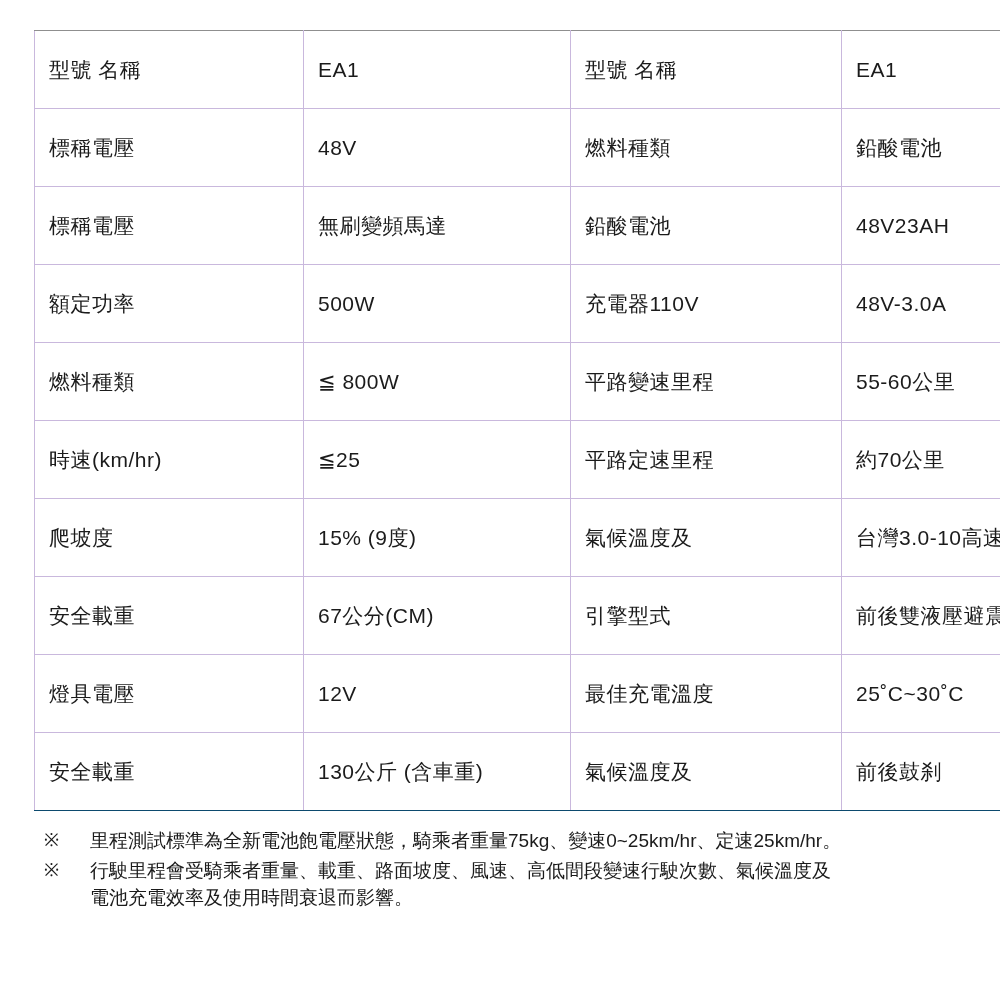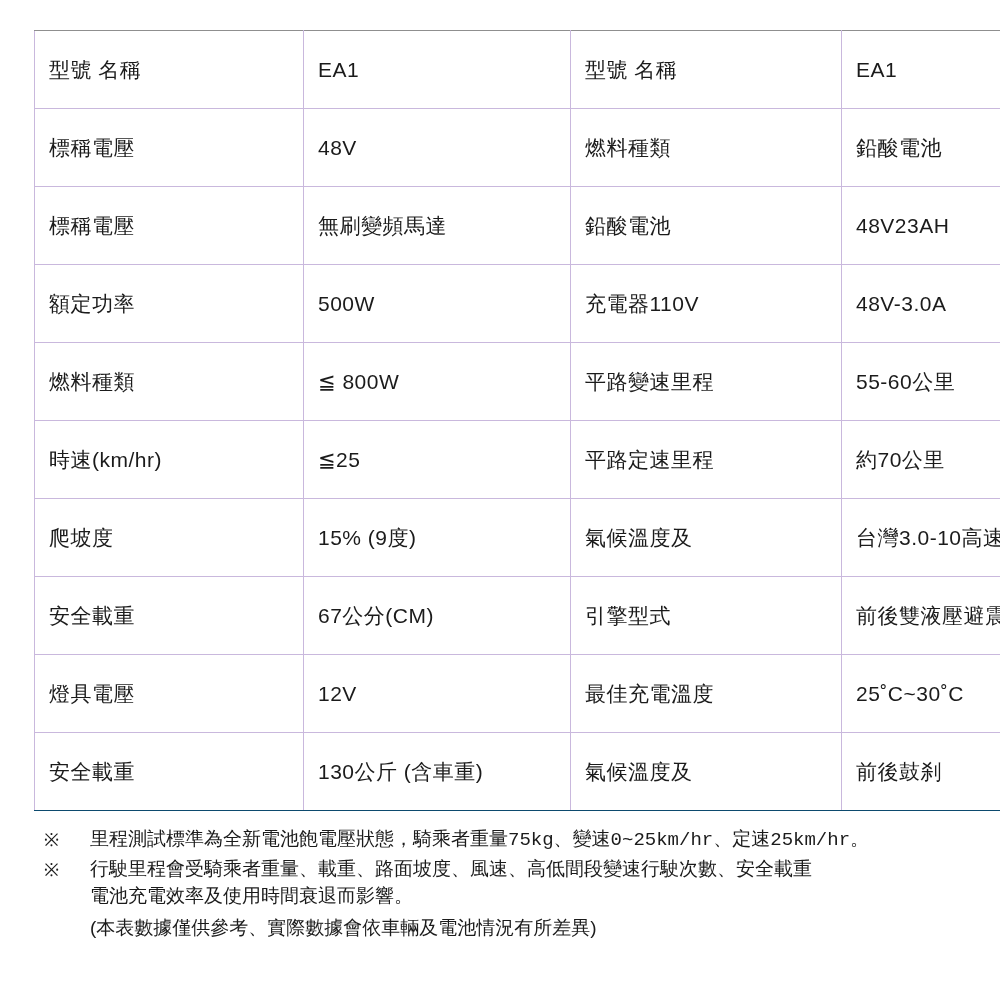--- a/index.html
+++ b/index.html
@@ -58,21 +58,20 @@
     margin-bottom: 2px;
   }
   .note-mark {
     width: 46px;
     flex: 0 0 46px;
     font-size: 18px;
   }
   .note-text {
     flex: 1 1 auto;
     white-space: pre-line;
-    font-family: Liberation Mono, monospace;
   }
   .note-plain {
     margin-left: 46px;
     margin-top: 2px;
   }
 </style>
 </head>
 <body>
 
 <div class="sheet">
@@ -142,19 +141,18 @@
     </tbody>
   </table>
 
   <div class="notes">
     <div class="note-row">
       <span class="note-mark">※</span>
       <span class="note-text">里程測試標準為全新電池飽電壓狀態，騎乘者重量75kg、變速0~25km/hr、定速25km/hr。</span>
     </div>
     <div class="note-row">
       <span class="note-mark">※</span>
-      <span class="note-text">行駛里程會受騎乘者重量、載重、路面坡度、風速、高低間段變速行駛次數、安全載重
+      <span class="note-text">行駛里程會受騎乘者重量、載重、路面坡度、風速、高低間段變速行駛次數、氣候溫度及
 電池充電效率及使用時間衰退而影響。</span>
     </div>
-    <div class="note-plain">(本表數據僅供參考、實際數據會依車輛及電池情況有所差異)</div>
   </div>
 
 </div>
 
 </body></html>

